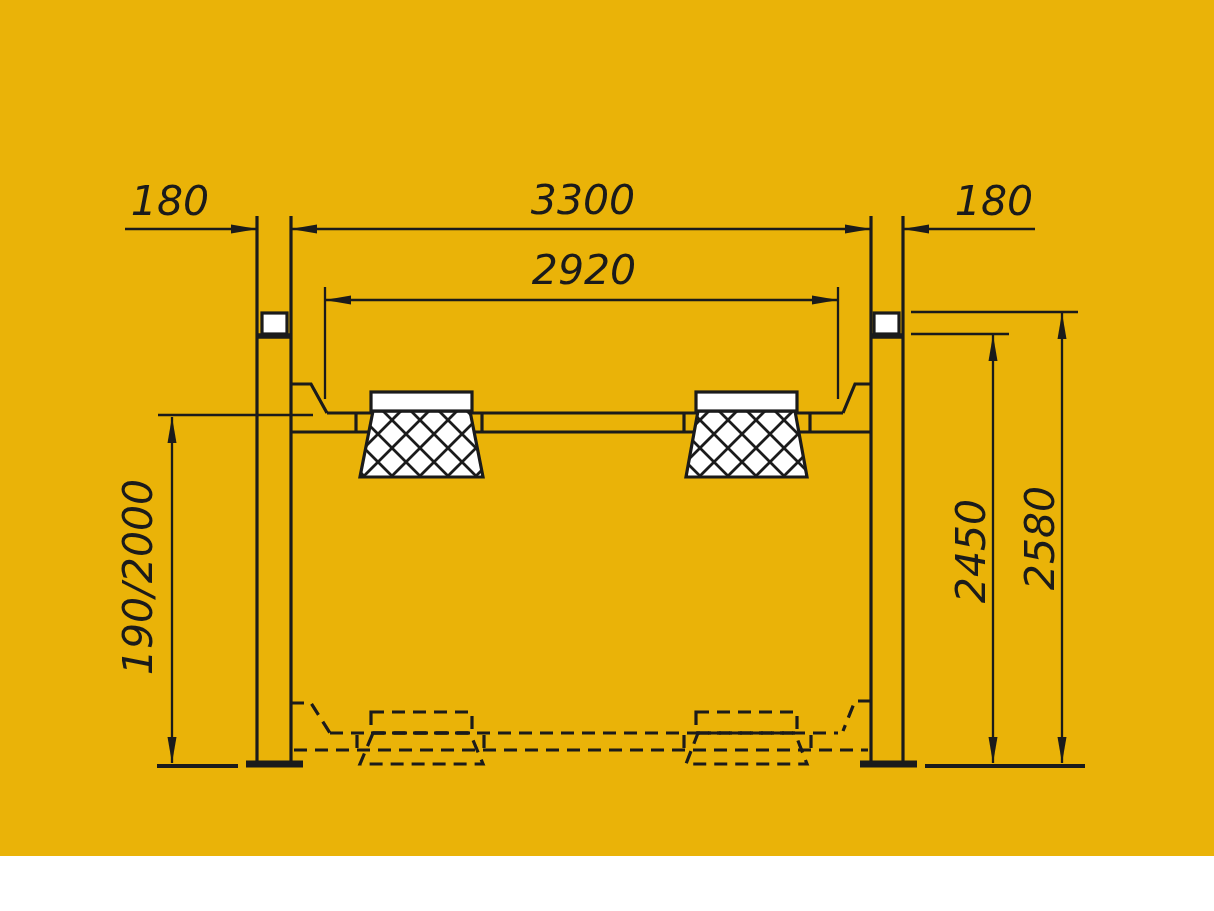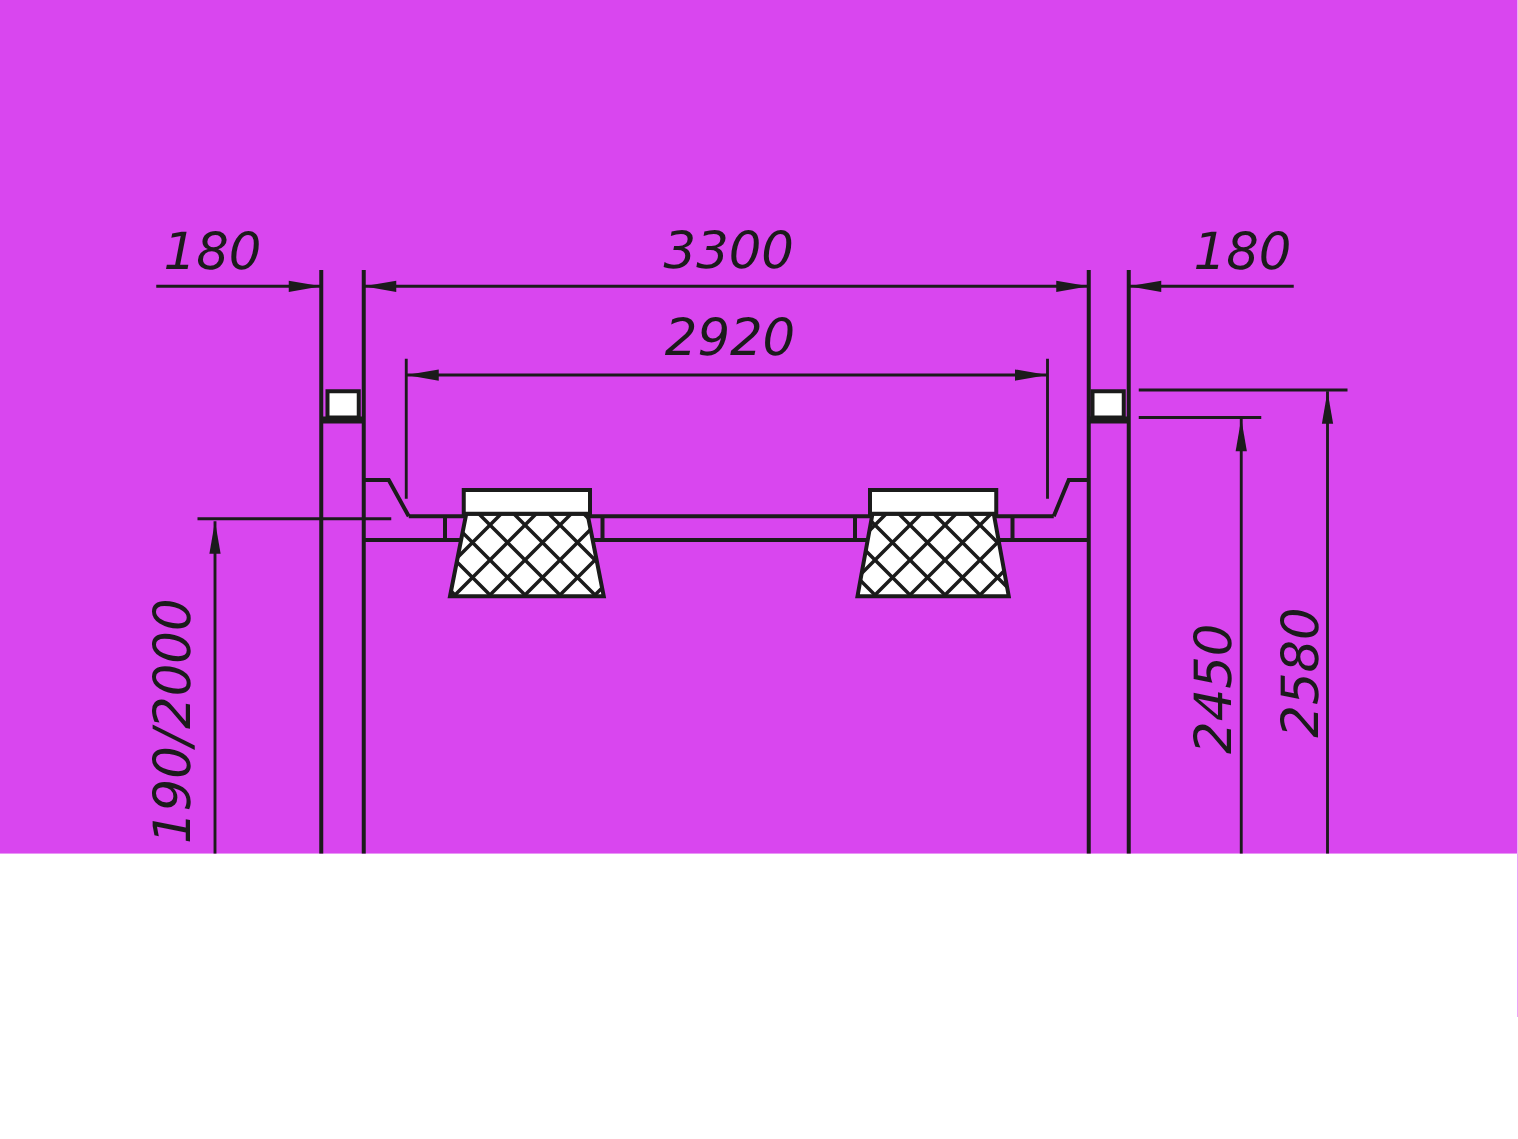--- a/index.html
+++ b/index.html
@@ -1,16 +1,16 @@
 <!DOCTYPE html>
 <html><head>
 <meta charset="utf-8">
 <style>
   html,body{margin:0;padding:0;background:#ffffff;}
-  .canvas{position:relative;width:1214px;height:683px;background:#d946ef;overflow:hidden;}
+  .canvas{position:relative;width:1214px;height:856px;background:#eab308;overflow:hidden;}
   svg{display:block;}
   .ln{stroke:#1b1b1b;fill:none;stroke-width:3.2;stroke-linecap:butt;stroke-linejoin:miter;}
   .thin{stroke:#1b1b1b;fill:none;stroke-width:2.3;}
   .thick{stroke:#1b1b1b;fill:none;stroke-width:5.5;}
   .base{stroke:#1b1b1b;fill:none;stroke-width:7;}
   .gnd{stroke:#1b1b1b;fill:none;stroke-width:4;}
   .dash{stroke:#1b1b1b;fill:none;stroke-width:3.2;stroke-dasharray:13 8;stroke-linejoin:miter;}
   .arr{fill:#1b1b1b;stroke:none;}
   .whitefill{fill:#ffffff;}
   .dimtext{font-family:"DejaVu Sans","Liberation Sans",sans-serif;font-style:italic;font-size:41px;fill:#1b1b1b;}

